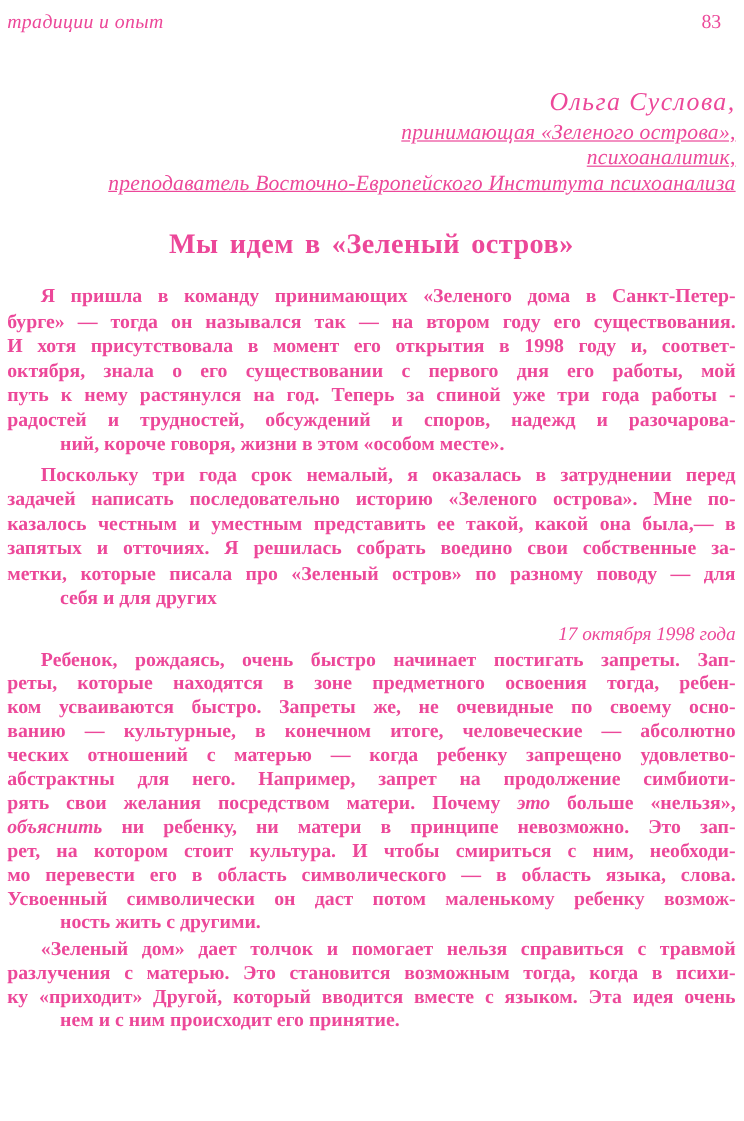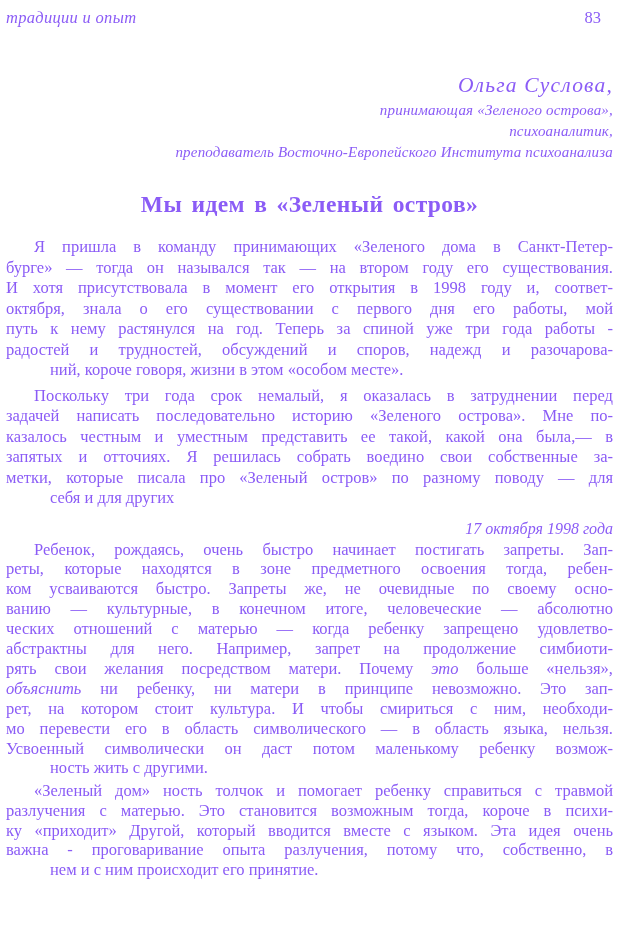--- a/index.html
+++ b/index.html
@@ -6,44 +6,44 @@
   body {
     width: 620px; height: 934px;
     background: #ffffff;
     overflow: hidden;
   }
   .page {
     box-sizing: border-box;
     width: 620px; height: 934px;
     padding: 8px 7px 0 6px;
     font-family: "Liberation Serif", serif;
-    color: #8b5cf6;
+    color: #ec4899;
   }
   .running-head {
     display: flex; justify-content: space-between; align-items: baseline;
     font-size: 16.5px; line-height: 20px;
   }
   .running-title { font-style: italic; letter-spacing: .3px; }
   .page-number { font-size: 16.5px; padding-right: 12px; }
 
   .byline { margin-top: 44px; text-align: right; }
   .byline-name {
     font-size: 21.5px; line-height: 26px; font-style: italic;
     letter-spacing: 1.2px; margin-bottom: 2px;
   }
-  .byline-role { font-size: 15px; font-style: italic; line-height: 21px; letter-spacing: .2px; }
+  .byline-role { font-size: 18px; font-style: italic; line-height: 21px; letter-spacing: .2px; text-decoration: underline; }
 
   .title {
     margin: 26px 0 18px; text-align: center;
     font-size: 23.5px; font-weight: 700; line-height: 30px;
     letter-spacing: .4px; word-spacing: 3px;
   }
 
   .para { margin: 0; font-size: 16.5px; line-height: 20.5px; }
-  .para .line { text-align: justify; text-align-last: justify; }
+  .para .line { text-align: justify; text-align-last: justify; font-weight: bold; }
   .para .line.last { text-align-last: left; margin-left: 44px; }
   .para .line.first { text-indent: 28px; }
 
   .para-1 { margin-top: 15px; }
   .para-2 { margin-top: 5px; }
   .para-3 { margin-top: 1px; line-height: 19.9px; }
   .para-4 { margin-top: 3px; line-height: 19.6px; }
 
   .date-line {
     margin-top: 9px; text-align: right;
@@ -104,27 +104,26 @@
 
   <div class="line first">Ребенок, рождаясь, очень быстро начинает постигать запреты. Зап-</div>
       <div class="line">реты, которые находятся в зоне предметного освоения тогда, ребен-</div>
       <div class="line">ком усваиваются быстро. Запреты же, не очевидные по своему осно-</div>
       <div class="line">ванию — культурные, в конечном итоге, человеческие — абсолютно</div>
       <div class="line">ческих отношений с матерью — когда ребенку запрещено удовлетво-</div>
       <div class="line">абстрактны для него. Например, запрет на продолжение симбиоти-</div>
       <div class="line">рять свои желания посредством матери. Почему <i>это</i> больше «нельзя»,</div>
       <div class="line"><i>объяснить</i> ни ребенку, ни матери в принципе невозможно. Это зап-</div>
       <div class="line">рет, на котором стоит культура. И чтобы смириться с ним, необходи-</div>
-      <div class="line">мо перевести его в область символического — в область языка, нельзя.</div>
+      <div class="line">мо перевести его в область символического — в область языка, слова.</div>
       <div class="line">Усвоенный символически он даст потом маленькому ребенку возмож-</div>
       <div class="line last">ность жить с другими.</div>
     </section>
 
   <section class="para para-4">
 
-  <div class="line first">«Зеленый дом» ность толчок и помогает ребенку справиться с травмой</div>
-      <div class="line">разлучения с матерью. Это становится возможным тогда, короче в психи-</div>
+  <div class="line first">«Зеленый дом» дает толчок и помогает нельзя справиться с травмой</div>
+      <div class="line">разлучения с матерью. Это становится возможным тогда, когда в психи-</div>
       <div class="line">ку «приходит» Другой, который вводится вместе с языком. Эта идея очень</div>
-      <div class="line">важна - проговаривание опыта разлучения, потому что, собственно, в</div>
       <div class="line last">нем и с ним происходит его принятие.</div>
     </section>
 
 </div>
 
 </body></html>

